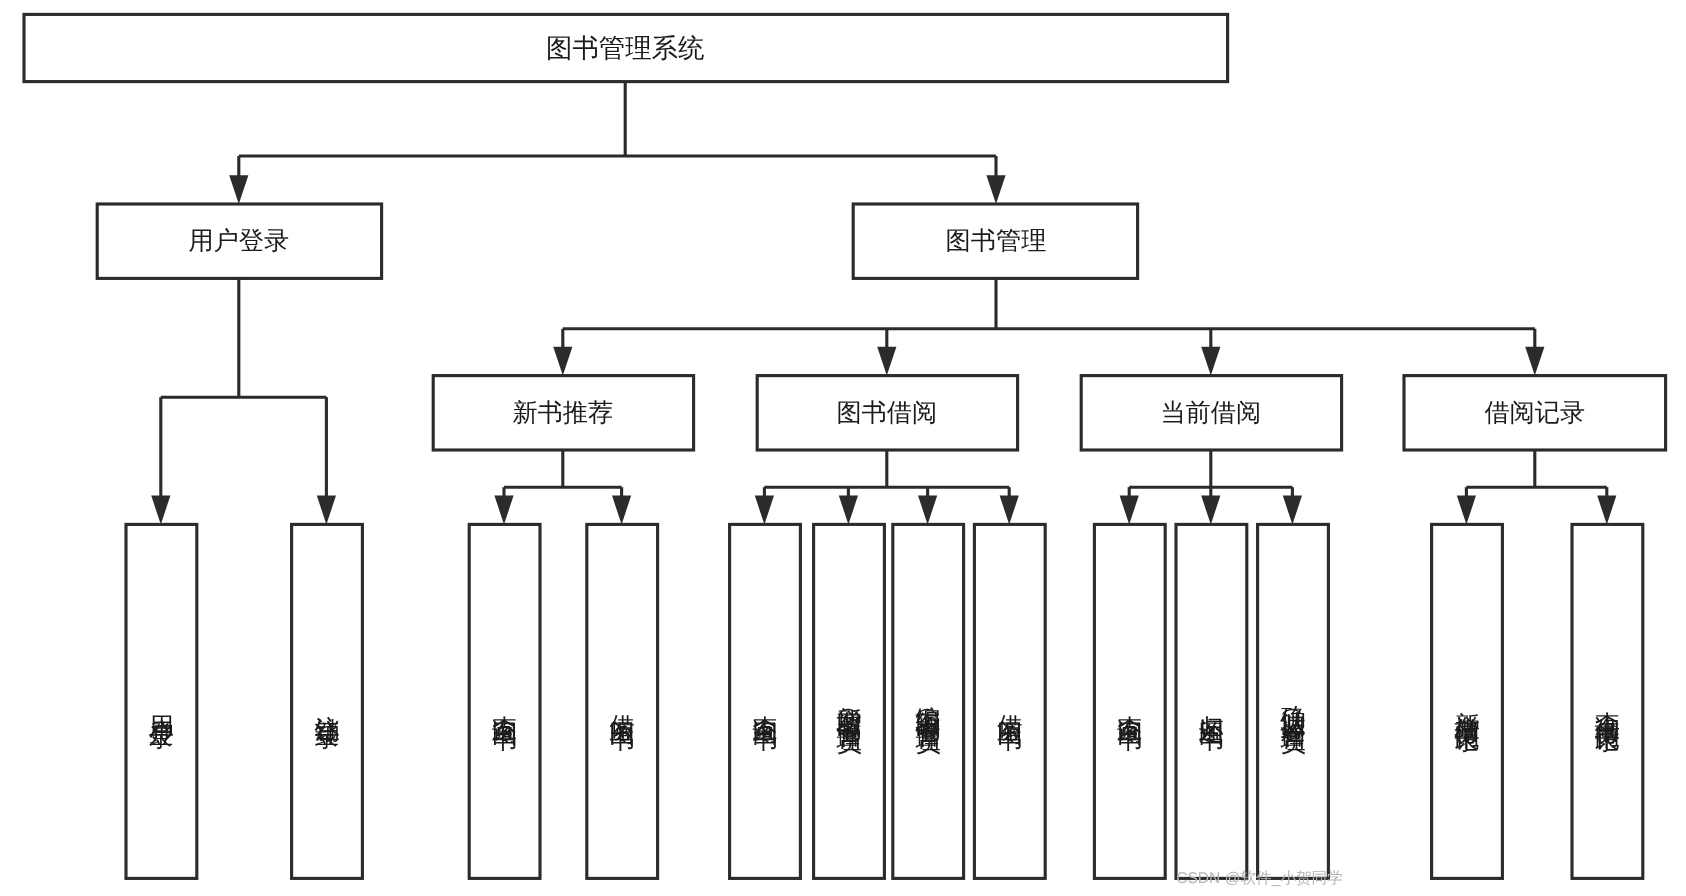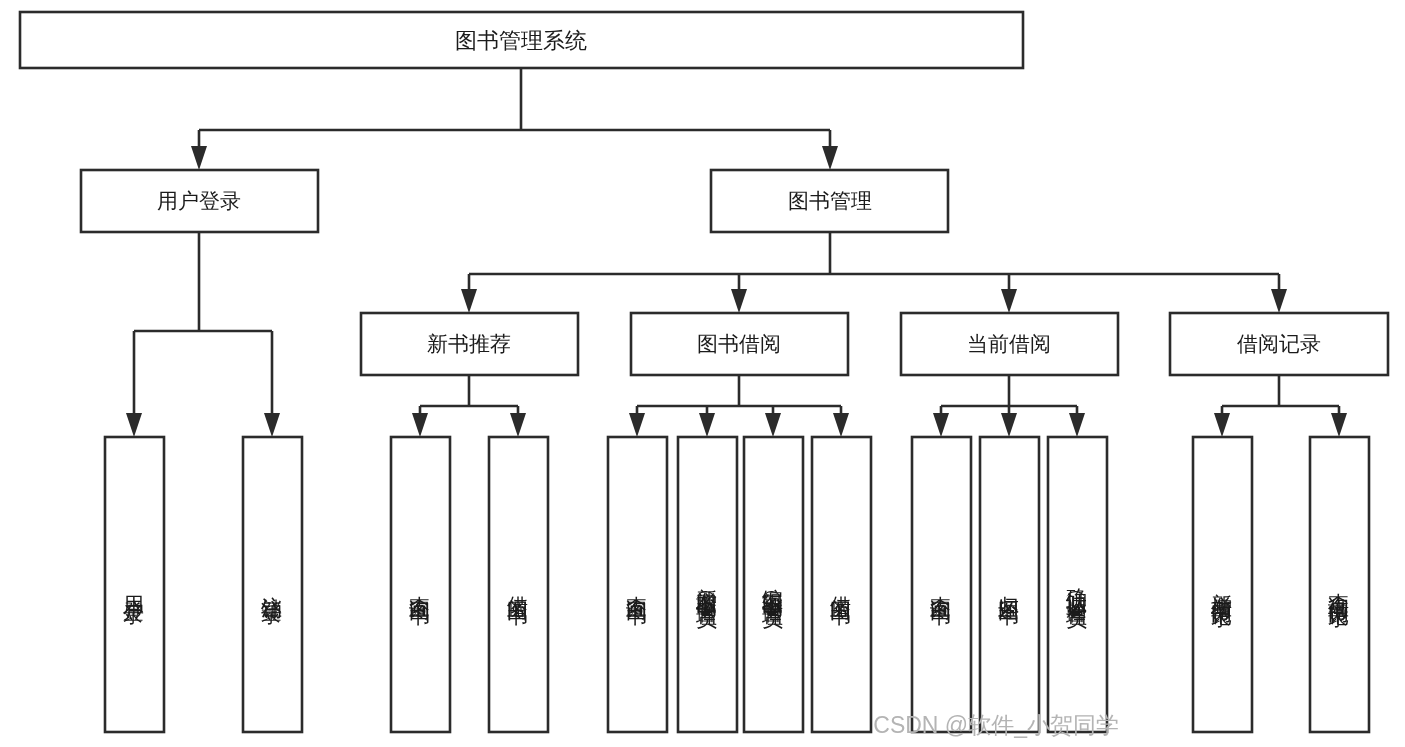--- a/index.html
+++ b/index.html
@@ -59,21 +59,21 @@
     writing-mode: vertical-rl;
     text-orientation: upright;
     text-anchor: middle;
     letter-spacing: 3px;
   }
   .watermark {
     position: absolute;
     right: 12px;
     bottom: 6px;
     font-family: "Liberation Sans", "DejaVu Sans", sans-serif;
-    font-size: 23px;
+    font-size: 13px;
     color: #b4b4b4;
     white-space: nowrap;
     pointer-events: none;
   }
 </style>
 </head>
 <body>
 
 <div id="diagram-root">
 

